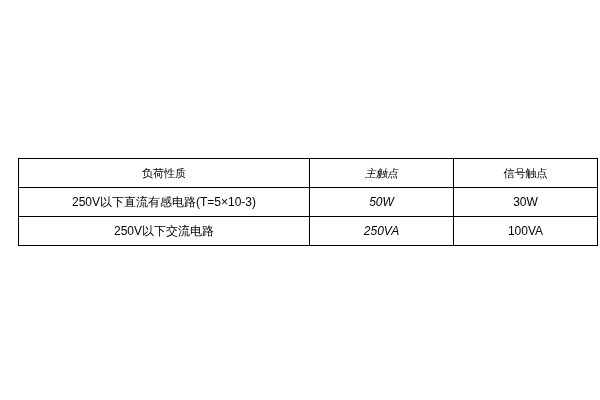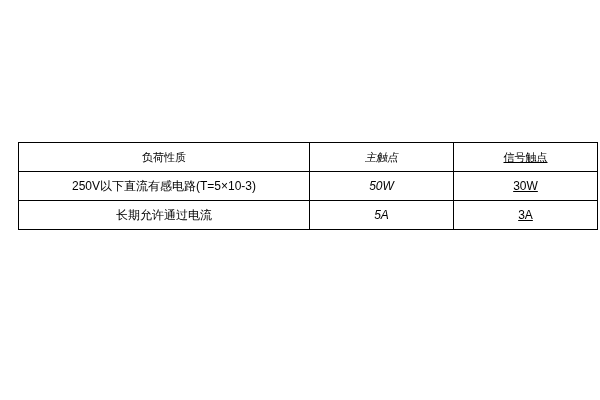--- a/index.html
+++ b/index.html
@@ -15,21 +15,21 @@
   }
   .page {
     position: relative;
     width: 600px;
     height: 400px;
     background: #ffffff;
   }
   .table-wrap {
     position: absolute;
     left: 18px;
-    top: 142px;
+    top: 158px;
     width: 564px;
   }
   table.spec-table {
     border-collapse: collapse;
     width: 100%;
     table-layout: fixed;
   }
   table.spec-table td {
     border: 1px solid #000000;
     height: 28px;
@@ -38,21 +38,21 @@
     font-size: 12px;
     color: #000000;
     font-family: "Liberation Sans", sans-serif;
     line-height: 14px;
     padding: 0 2px;
     white-space: nowrap;
     overflow: hidden;
   }
   table.spec-table td.col-a { width: 286px; }
   table.spec-table td.col-b { width: 139px; font-style: italic; }
-  table.spec-table td.col-c { width: 139px; text-decoration: underline; }
+  table.spec-table td.col-c { width: 139px; }
   table.spec-table tr.header-row td {
     font-size: 11px;
   }
 </style>
 </head>
 <body>
 
 <div class="page">
   <div class="table-wrap">
     <table class="spec-table">
@@ -61,20 +61,20 @@
           <td class="col-a">负荷性质</td>
           <td class="col-b">主触点</td>
           <td class="col-c">信号触点</td>
         </tr>
         <tr>
           <td class="col-a">250V以下直流有感电路(T=5×10-3)</td>
           <td class="col-b">50W</td>
           <td class="col-c">30W</td>
         </tr>
         <tr>
-          <td class="col-a">长期允许通过电流</td>
-          <td class="col-b">5A</td>
-          <td class="col-c">3A</td>
+          <td class="col-a">250V以下交流电路</td>
+          <td class="col-b">250VA</td>
+          <td class="col-c">100VA</td>
         </tr>
       </tbody>
     </table>
   </div>
 </div>
 
 </body></html>

